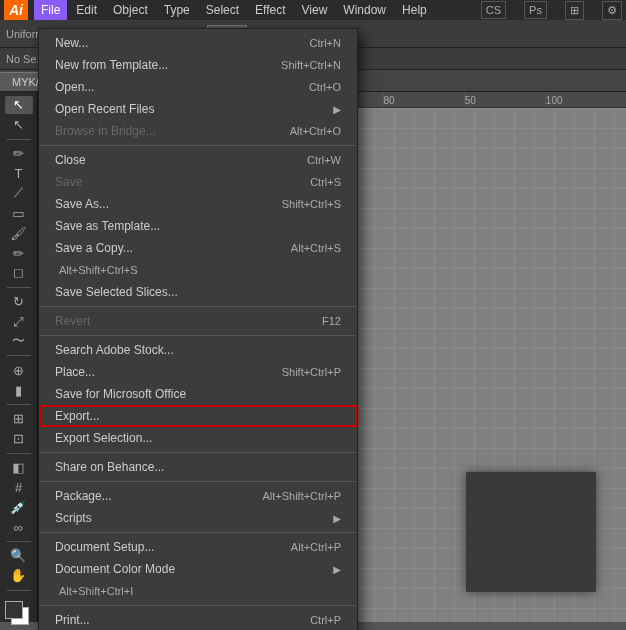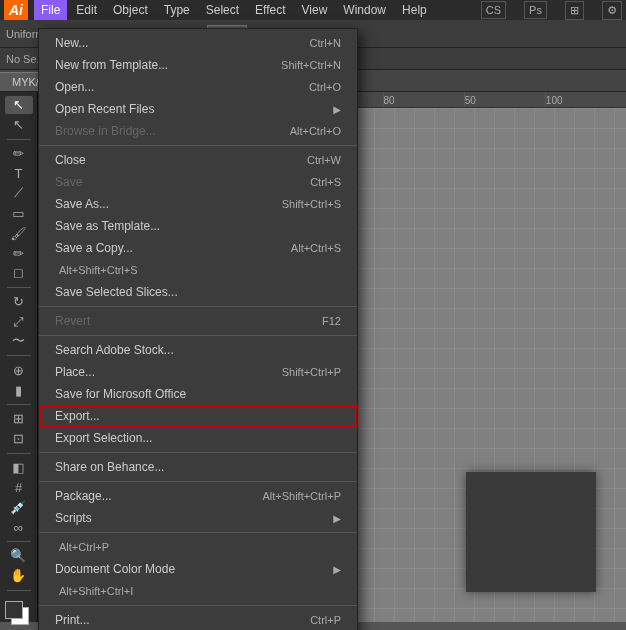--- a/index.html
+++ b/index.html
@@ -544,20 +544,21 @@
         <span class="shortcut">Alt+Shift+Ctrl+P</span>
       </div>
       <div class="drop-item">
         <span class="item-name">Scripts</span>
         <span class="arrow">▶</span>
       </div>
     </div>
 
     <div class="menu-section">
       <div class="drop-item">
+        <span class="item-name">Document Setup...</span>
         <span class="shortcut">Alt+Ctrl+P</span>
       </div>
       <div class="drop-item">
         <span class="item-name">Document Color Mode</span>
         <span class="arrow">▶</span>
       </div>
       <div class="drop-item">
         <span class="shortcut">Alt+Shift+Ctrl+I</span>
       </div>
     </div>

